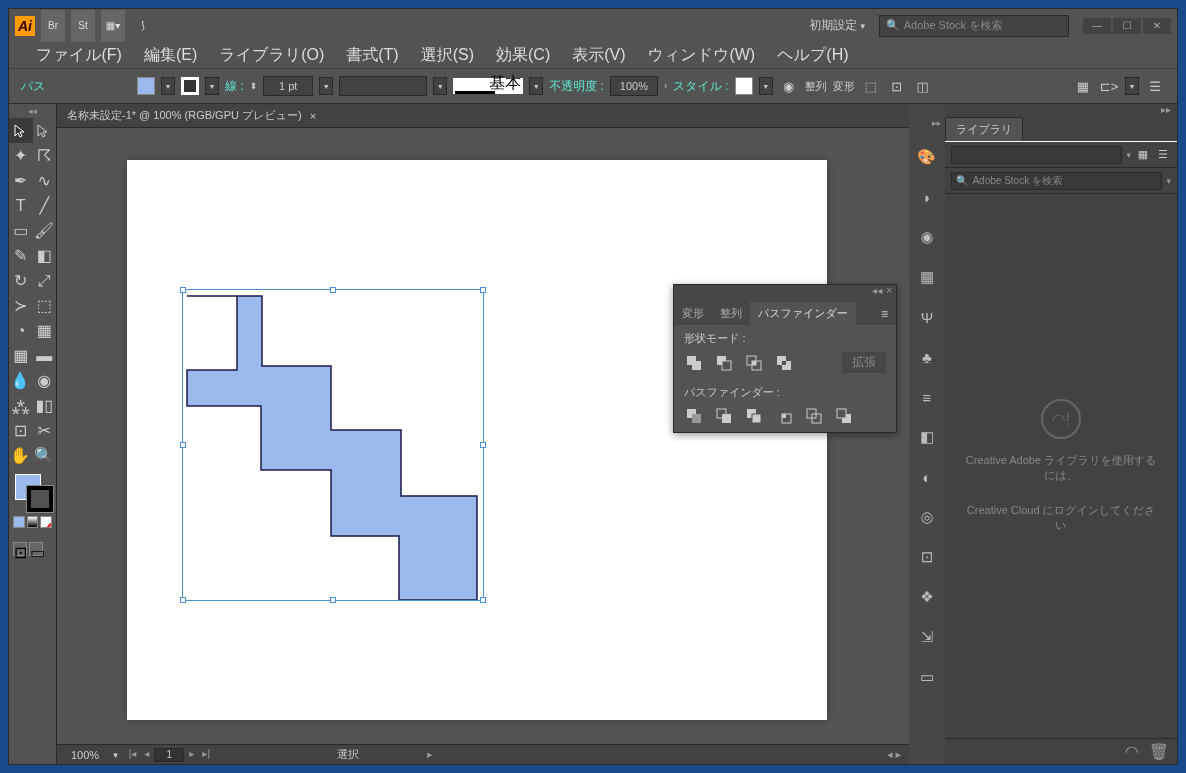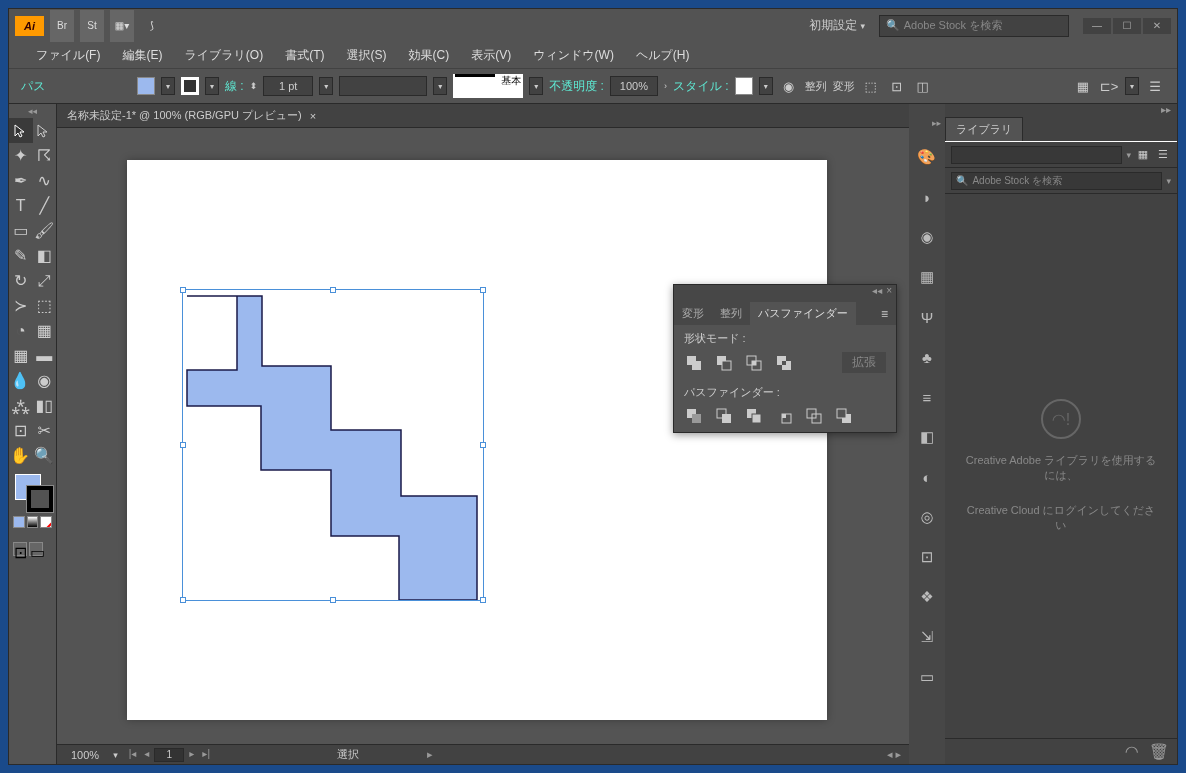--- a/index.html
+++ b/index.html
@@ -1,38 +1,38 @@
 <!DOCTYPE html>
 <html><head>
 <meta charset="utf-8">
 <style>
 *{margin:0;padding:0;box-sizing:border-box;font-family:"Meiryo","Hiragino Sans",sans-serif;user-select:none}
 body{background:#1a4a8a;overflow:hidden;width:1186px;height:773px;position:relative}
 .app{position:absolute;left:8px;top:8px;width:1170px;height:757px;background:#535353;display:flex;flex-direction:column;border:1px solid #2a2a2a}
 .titlebar{height:33px;background:#535353;display:flex;align-items:center;padding:0 6px;gap:6px}
-.ai-logo{width:29px;height:20px;background:#ff9a00;color:#330000;display:flex;align-items:center;justify-content:center;font-weight:bold;font-size:11px;font-style:italic}
+.ai-logo{width:20px;height:20px;background:#ff9a00;color:#330000;display:flex;align-items:center;justify-content:center;font-weight:bold;font-size:14px;font-style:italic}
 .tb-btn{width:24px;height:32px;background:#666;color:#ddd;display:flex;align-items:center;justify-content:center;font-size:10px;cursor:pointer}
 .tb-spacer{flex:1}
 .workspace-sel{color:#ccc;font-size:12px;padding:4px 8px;cursor:pointer}
 .search-box{width:190px;height:22px;background:#424242;border:1px solid #2a2a2a;display:flex;align-items:center;padding:0 6px;color:#888;font-size:11px}
 .win-btns{display:flex;gap:2px;margin-left:8px}
 .win-btn{width:28px;height:16px;background:#424242;color:#aaa;display:flex;align-items:center;justify-content:center;font-size:10px;cursor:pointer}
 .menubar{height:26px;background:#535353;display:flex;align-items:center;padding:0 18px;gap:4px}
-.menu-item{color:#ddd;font-size:12px;padding:3px 9px;cursor:pointer}
+.menu-item{color:#ddd;font-size:16px;padding:3px 9px;cursor:pointer}
 .controlbar{height:36px;background:#535353;border-top:1px solid #424242;border-bottom:1px solid #2a2a2a;display:flex;align-items:center;padding:0 12px;gap:6px;color:#ccc;font-size:12px}
 .cb-label{color:#5eead4}
 .swatch{width:18px;height:18px;border:1px solid #888}
 .swatch-blue{background:#9cb9ee}
 .swatch-none{background:#fff;position:relative;overflow:hidden}
 .swatch-none::after{content:"";position:absolute;width:26px;height:2px;background:red;transform:rotate(-45deg);top:7px;left:-4px}
 .swatch-stroke{background:#333;border:3px solid #fff}
 .swatch-white{background:#fff}
 .stroke-input{width:50px;height:20px;background:#424242;border:1px solid #2a2a2a;color:#ccc;font-size:11px;text-align:center}
 .profile-box{width:88px;height:20px;background:#424242;border:1px solid #2a2a2a}
-.stroke-preview{width:70px;height:24px;background:#fff;color:#000;font-size:10px;display:flex;align-items:flex-start;position:relative}
+.stroke-preview{width:70px;height:16px;background:#fff;color:#000;font-size:16px;display:flex;align-items:flex-end;position:relative}
 .stroke-preview::before{content:"";position:absolute;left:2px;width:40px;height:3px;background:#000}
 .stroke-preview span{margin-left:auto;margin-right:2px}
 .dd{width:14px;height:18px;background:#424242;border:1px solid #2a2a2a;display:flex;align-items:center;justify-content:center;font-size:8px;color:#ccc;cursor:pointer}
 .opacity-input{width:48px;height:20px;background:#424242;border:1px solid #2a2a2a;color:#ccc;font-size:11px;text-align:center}
 .cb-icon{width:20px;height:20px;color:#ccc;display:flex;align-items:center;justify-content:center;font-size:13px;cursor:pointer}
 .cb-text-btn{color:#ccc;font-size:11px;cursor:pointer}
 .main-area{flex:1;display:flex;position:relative;overflow:hidden}
 .toolbox{width:48px;background:#535353;border-right:1px solid #2a2a2a;display:flex;flex-direction:column;padding-top:2px;position:relative}
 .tool-expand{height:12px;color:#999;font-size:9px;text-align:center;cursor:pointer}
 .tool-row{height:25px;display:flex}

